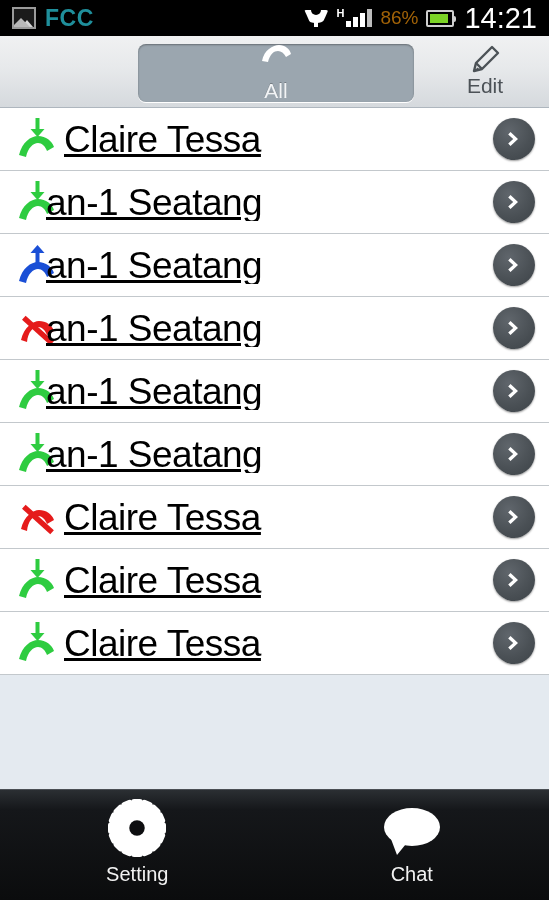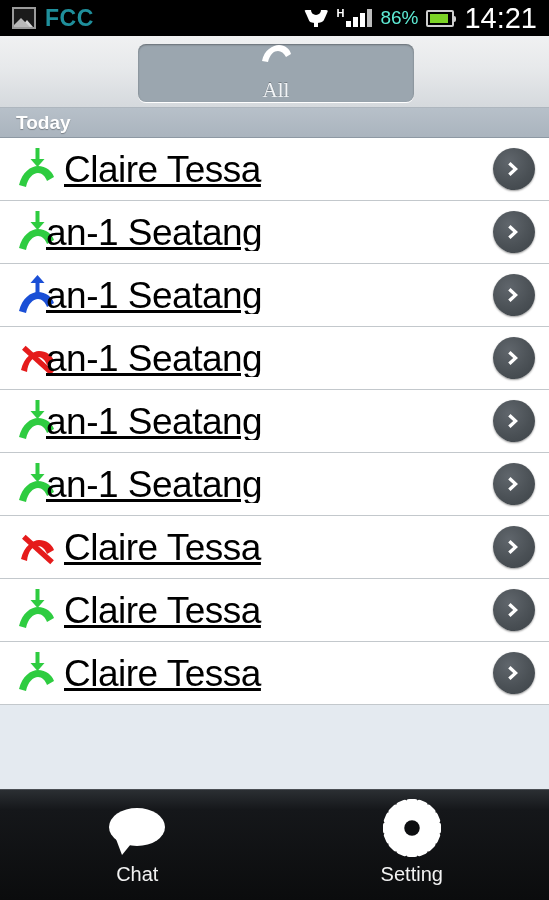--- a/index.html
+++ b/index.html
@@ -89,21 +89,21 @@
   .h-letter {
     position: absolute; left: -1px; top: -1px;
     color: #fff; font-size: 11px; font-weight: bold; line-height: 1;
   }
   .bar { width: 5px; background: #fff; }
   .b1 { height: 6px; }
   .b2 { height: 10px; }
   .b3 { height: 14px; }
   .b4 { height: 18px; background:#bdbdbd; }
 
-  .batt-pct { color: #5eead4; font-size: 19px; }
+  .batt-pct { color: #a16207; font-size: 19px; }
   .battery {
     width: 28px; height: 17px;
     border: 2px solid #cfcfcf;
     border-radius: 2px;
     position: relative;
     box-sizing: border-box;
     padding: 2px;
   }
   .battery::after {
     content: ""; position: absolute;
@@ -137,21 +137,20 @@
   }
   .seg {
     flex: 1;
     border-radius: 7px;
     display: flex;
     flex-direction: column;
     align-items: center;
     justify-content: center;
     gap: 15px;
     cursor: pointer;
-    font-family: Liberation Serif, serif;
   }
   .seg-label { font-size: 21px; line-height: 1; }
   .seg-off .seg-label { color: #f2f4f6; text-shadow: 0 -1px 0 rgba(0,0,0,.25); }
   .seg-on {
     background: linear-gradient(to bottom,#fdfdfd 0%,#eef0f1 55%,#dfe2e5 100%);
     box-shadow: 0 1px 2px rgba(0,0,0,.35);
   }
   .seg-on .seg-label { color: #4c5257; text-shadow: 0 1px 0 #fff; }
   .icon-slot { height: 24px; display:flex; align-items:center; justify-content:center; }
 
@@ -298,25 +297,32 @@
         <span class="icon-slot">
           <svg width="34" height="20" viewBox="0 0 34 20">
             <path d="M3 16 C5 5 14 0 20 0 C26 0 31 4 32 9 L27 12 C25 8 22 6 19 6 C15 6 11 9 9 17 Z" fill="#ffffff"></path>
           </svg>
         </span>
         <span class="seg-label">All</span>
       </div>
 
     </div>
 
+    <div class="edit-btn">
+      <span class="icon-slot">
+        <svg width="30" height="30" viewBox="0 0 30 30">
+          <path d="M22 2 L28 8 L12 24 L4 26 L6 18 Z" fill="none" stroke="#4c5257" stroke-width="2.4" stroke-linejoin="round"></path>
+          <path d="M6 18 L12 24" stroke="#4c5257" stroke-width="2.4"></path>
+          <path d="M4 26 L7.5 22.5 L9.5 24.5 Z" fill="#4c5257"></path>
+        </svg>
+      </span>
+      <span class="edit-label">Edit</span>
+    </div>
   </div>
 
-  <div class="section-header">
-    <span class="section-title">Today</span>
-  </div>
 
   <div class="list-area">
     <div class="list" id="call-list">
         <div class="row">
           <span class="row-icon">
             <svg width="44" height="44" viewBox="0 0 44 44">
               <path d="M4 38 C7 25 16 19 23 19 C31 19 37 24 39 30 L32 34 C30 29 27 26 23 26 C18 26 13 31 11 40 Z" fill="#2ecc40"></path>
               <rect x="20.5" y="1" width="4" height="14" fill="#2ecc40"></rect>
               <path d="M15.5 12 L22.5 20 L29.5 12 Z" fill="#2ecc40"></path>
             </svg>
@@ -443,41 +449,41 @@
           <span class="chevron">
             <svg width="20" height="20" viewBox="0 0 20 20">
               <path d="M6.5 3 L14 10 L6.5 17 L4.2 14.6 L9.2 10 L4.2 5.4 Z" fill="#ffffff"></path>
             </svg>
           </span>
         </div>
       </div>
   </div>
 
   <div class="bottombar" id="bottom-nav">
-      <div class="nav-item">
-        <span class="nav-icon">
-          <div class="chat-bubble">
-            <div class="b"></div>
-            <div class="tail"></div>
-          </div>
-        </span>
-        <span class="nav-label">Chat</span>
-      </div>
       <div class="nav-item">
         <span class="nav-icon">
           <svg width="58" height="58" viewBox="0 0 60 60">
             <rect x="24" y="0" width="12" height="60" rx="3" transform="rotate(0 30 30)" fill="#fff"></rect>
             <rect x="24" y="0" width="12" height="60" rx="3" transform="rotate(22.5 30 30)" fill="#fff"></rect>
             <rect x="24" y="0" width="12" height="60" rx="3" transform="rotate(45 30 30)" fill="#fff"></rect>
             <rect x="24" y="0" width="12" height="60" rx="3" transform="rotate(67.5 30 30)" fill="#fff"></rect>
             <rect x="24" y="0" width="12" height="60" rx="3" transform="rotate(90 30 30)" fill="#fff"></rect>
             <rect x="24" y="0" width="12" height="60" rx="3" transform="rotate(112.5 30 30)" fill="#fff"></rect>
             <rect x="24" y="0" width="12" height="60" rx="3" transform="rotate(135 30 30)" fill="#fff"></rect>
             <rect x="24" y="0" width="12" height="60" rx="3" transform="rotate(157.5 30 30)" fill="#fff"></rect>
             <circle cx="30" cy="30" r="22" fill="#fff"></circle>
             <circle cx="30" cy="30" r="8" fill="#0d0e10"></circle>
           </svg>
         </span>
         <span class="nav-label">Setting</span>
       </div>
+      <div class="nav-item">
+        <span class="nav-icon">
+          <div class="chat-bubble">
+            <div class="b"></div>
+            <div class="tail"></div>
+          </div>
+        </span>
+        <span class="nav-label">Chat</span>
+      </div>
     </div>
 
 </div>
 
 </body></html>

